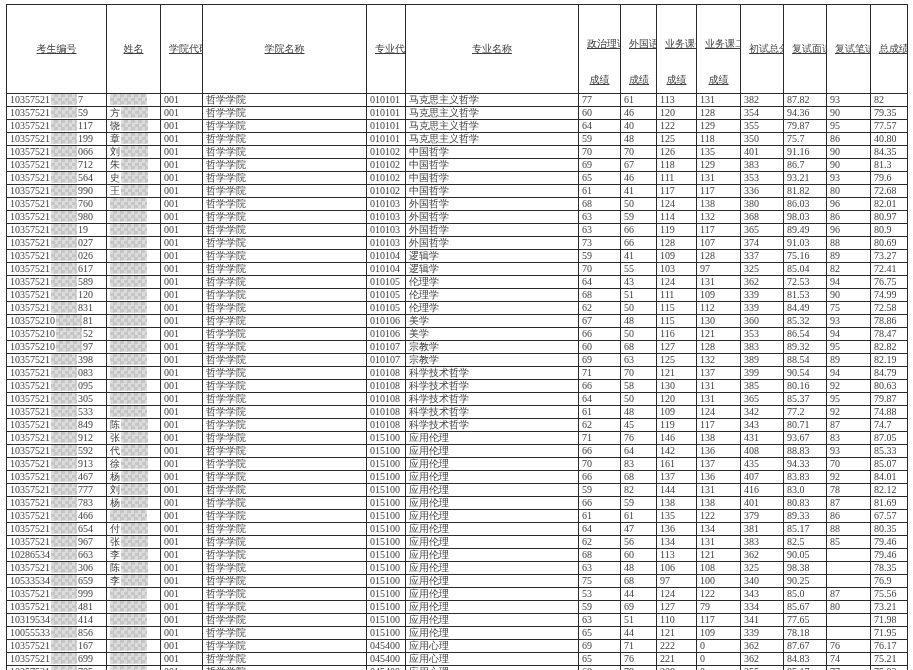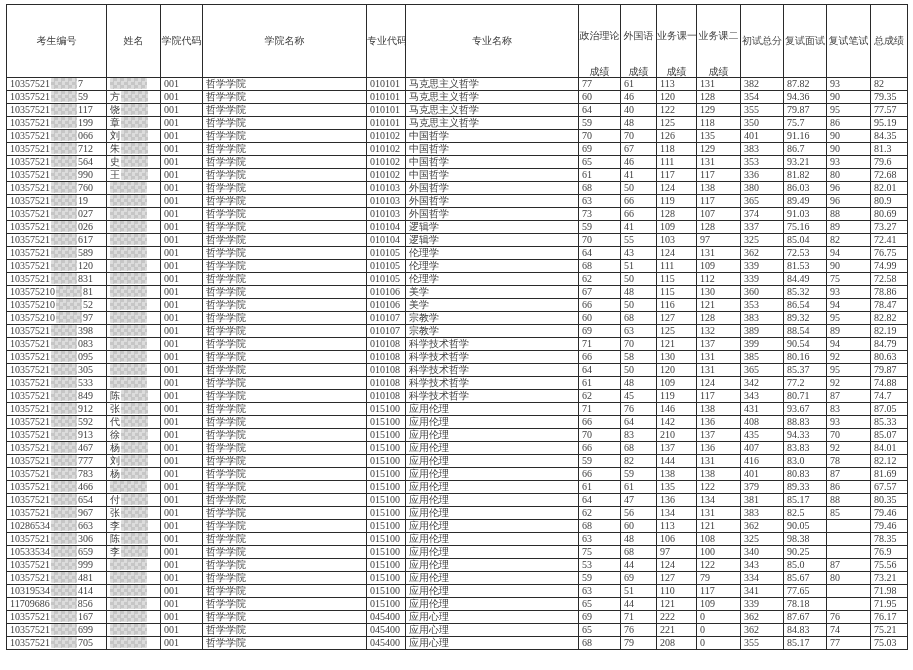--- a/index.html
+++ b/index.html
@@ -33,23 +33,24 @@
     color: #3d3d3d;
     font-size: 10px;
     overflow: hidden;
     white-space: nowrap;
     box-sizing: border-box;
   }
   .score-table th {
     font-weight: normal;
     text-align: center;
     height: 21px;
-    padding: 0;
+    padding: 8px;
     line-height: 10px;
     vertical-align: middle;
+    text-decoration: underline;
   }
   .score-table th div { line-height: 10px; margin-top: 26px; }
   .score-table td {
     height: 12.6px;
     line-height: 12px;
     padding: 0 0 0 3px;
     text-align: left;
     vertical-align: middle;
   }
   .mosaic {
@@ -170,21 +171,21 @@
           <td>哲学学院</td>
           <td>010101</td>
           <td>马克思主义哲学</td>
           <td>59</td>
           <td>48</td>
           <td>125</td>
           <td>118</td>
           <td>350</td>
           <td>75.7</td>
           <td>86</td>
-          <td>95.19</td>
+          <td>40.80</td>
         </tr>
         <tr>
           <td><span>10357521</span><span class="mosaic id-mask"></span><span>066</span></td>
           <td><span>刘</span><span class="mosaic name-mask short"></span></td>
           <td>001</td>
           <td>哲学学院</td>
           <td>010102</td>
           <td>中国哲学</td>
           <td>70</td>
           <td>70</td>
@@ -253,20 +254,36 @@
           <td>68</td>
           <td>50</td>
           <td>124</td>
           <td>138</td>
           <td>380</td>
           <td>86.03</td>
           <td>96</td>
           <td>82.01</td>
         </tr>
         <tr>
+          <td><span>10357521</span><span class="mosaic id-mask"></span><span>980</span></td>
+          <td><span class="mosaic name-mask"></span></td>
+          <td>001</td>
+          <td>哲学学院</td>
+          <td>010103</td>
+          <td>外国哲学</td>
+          <td>63</td>
+          <td>59</td>
+          <td>114</td>
+          <td>132</td>
+          <td>368</td>
+          <td>98.03</td>
+          <td>86</td>
+          <td>80.97</td>
+        </tr>
+        <tr>
           <td><span>10357521</span><span class="mosaic id-mask"></span><span>19</span></td>
           <td><span class="mosaic name-mask"></span></td>
           <td>001</td>
           <td>哲学学院</td>
           <td>010103</td>
           <td>外国哲学</td>
           <td>63</td>
           <td>66</td>
           <td>119</td>
           <td>117</td>
@@ -549,21 +566,21 @@
         </tr>
         <tr>
           <td><span>10357521</span><span class="mosaic id-mask"></span><span>913</span></td>
           <td><span>徐</span><span class="mosaic name-mask short"></span></td>
           <td>001</td>
           <td>哲学学院</td>
           <td>015100</td>
           <td>应用伦理</td>
           <td>70</td>
           <td>83</td>
-          <td>210</td>
+          <td>161</td>
           <td>137</td>
           <td>435</td>
           <td>94.33</td>
           <td>70</td>
           <td>85.07</td>
         </tr>
         <tr>
           <td><span>10357521</span><span class="mosaic id-mask"></span><span>467</span></td>
           <td><span>杨</span><span class="mosaic name-mask short"></span></td>
           <td>001</td>
@@ -749,21 +766,21 @@
           <td>63</td>
           <td>51</td>
           <td>110</td>
           <td>117</td>
           <td>341</td>
           <td>77.65</td>
           <td></td>
           <td>71.98</td>
         </tr>
         <tr>
-          <td><span>11709686</span><span class="mosaic id-mask"></span><span>856</span></td>
+          <td><span>10055533</span><span class="mosaic id-mask"></span><span>856</span></td>
           <td><span class="mosaic name-mask"></span></td>
           <td>001</td>
           <td>哲学学院</td>
           <td>015100</td>
           <td>应用伦理</td>
           <td>65</td>
           <td>44</td>
           <td>121</td>
           <td>109</td>
           <td>339</td>

